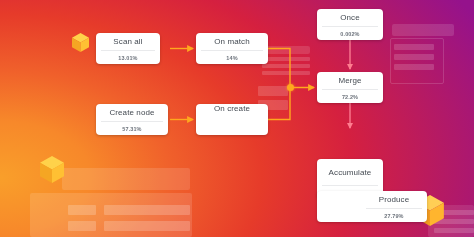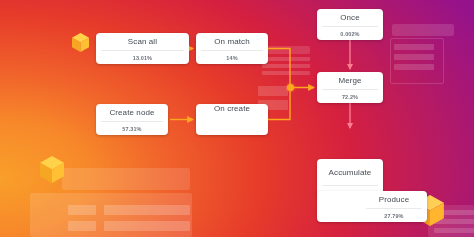--- a/index.html
+++ b/index.html
@@ -159,21 +159,21 @@
 
     <line x1="350" y1="40" x2="350" y2="69" stroke="#ff8095" stroke-width="1.3" marker-end="url(#ah-pink)"></line>
 
     <line x1="350" y1="103" x2="350" y2="128" stroke="#ff8095" stroke-width="1.3" marker-end="url(#ah-pink)"></line>
 
     <line x1="350" y1="162" x2="350" y2="188" stroke="#ff8095" stroke-width="1.3" marker-end="url(#ah-pink)"></line>
   </svg>
 
   <div class="junction-dot" style="left:286.5px; top:84px;"></div>
 
-  <div class="node" style="left:96px; top:33px; width:93px; height:31px;">
+  <div class="node" style="left:96px; top:33px; width:64px; height:31px;">
     <div class="node-title">Scan all</div>
     <div class="node-sep"></div>
     <div class="node-value">13.01%</div>
   </div>
 
   <div class="node" style="left:96px; top:104px; width:72px; height:31px;">
     <div class="node-title">Create node</div>
     <div class="node-sep"></div>
     <div class="node-value">57.31%</div>
   </div>

